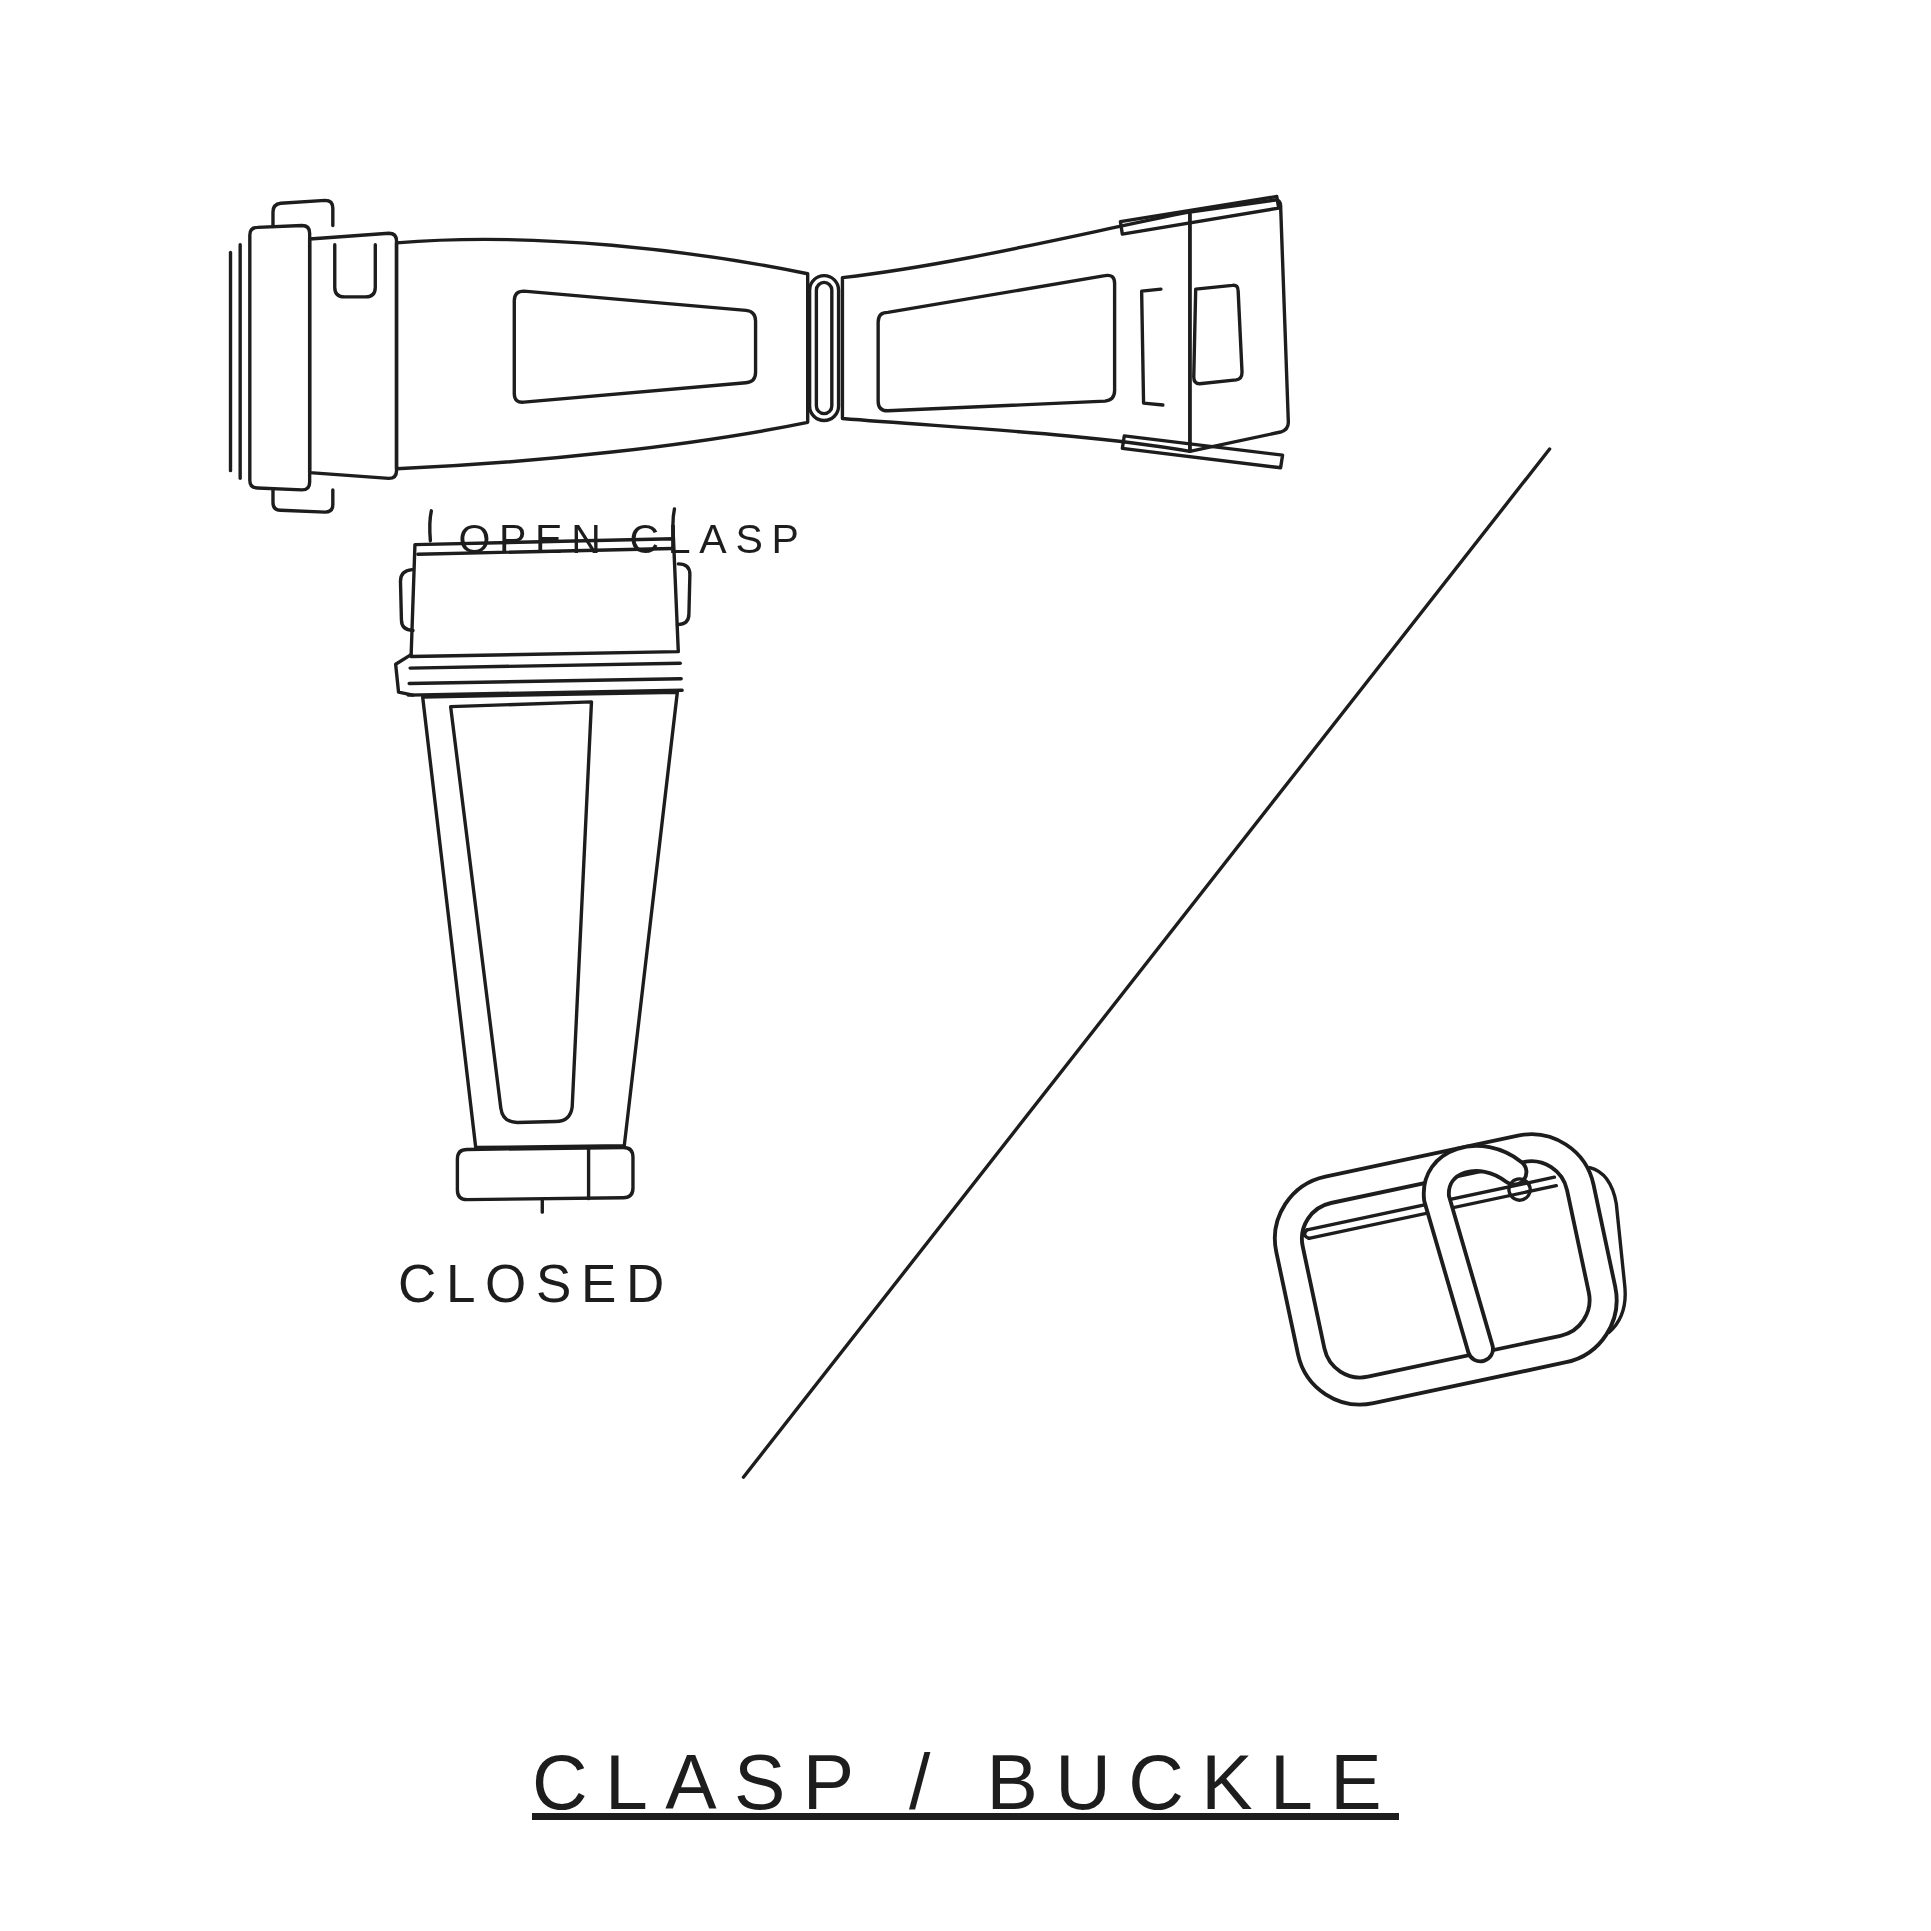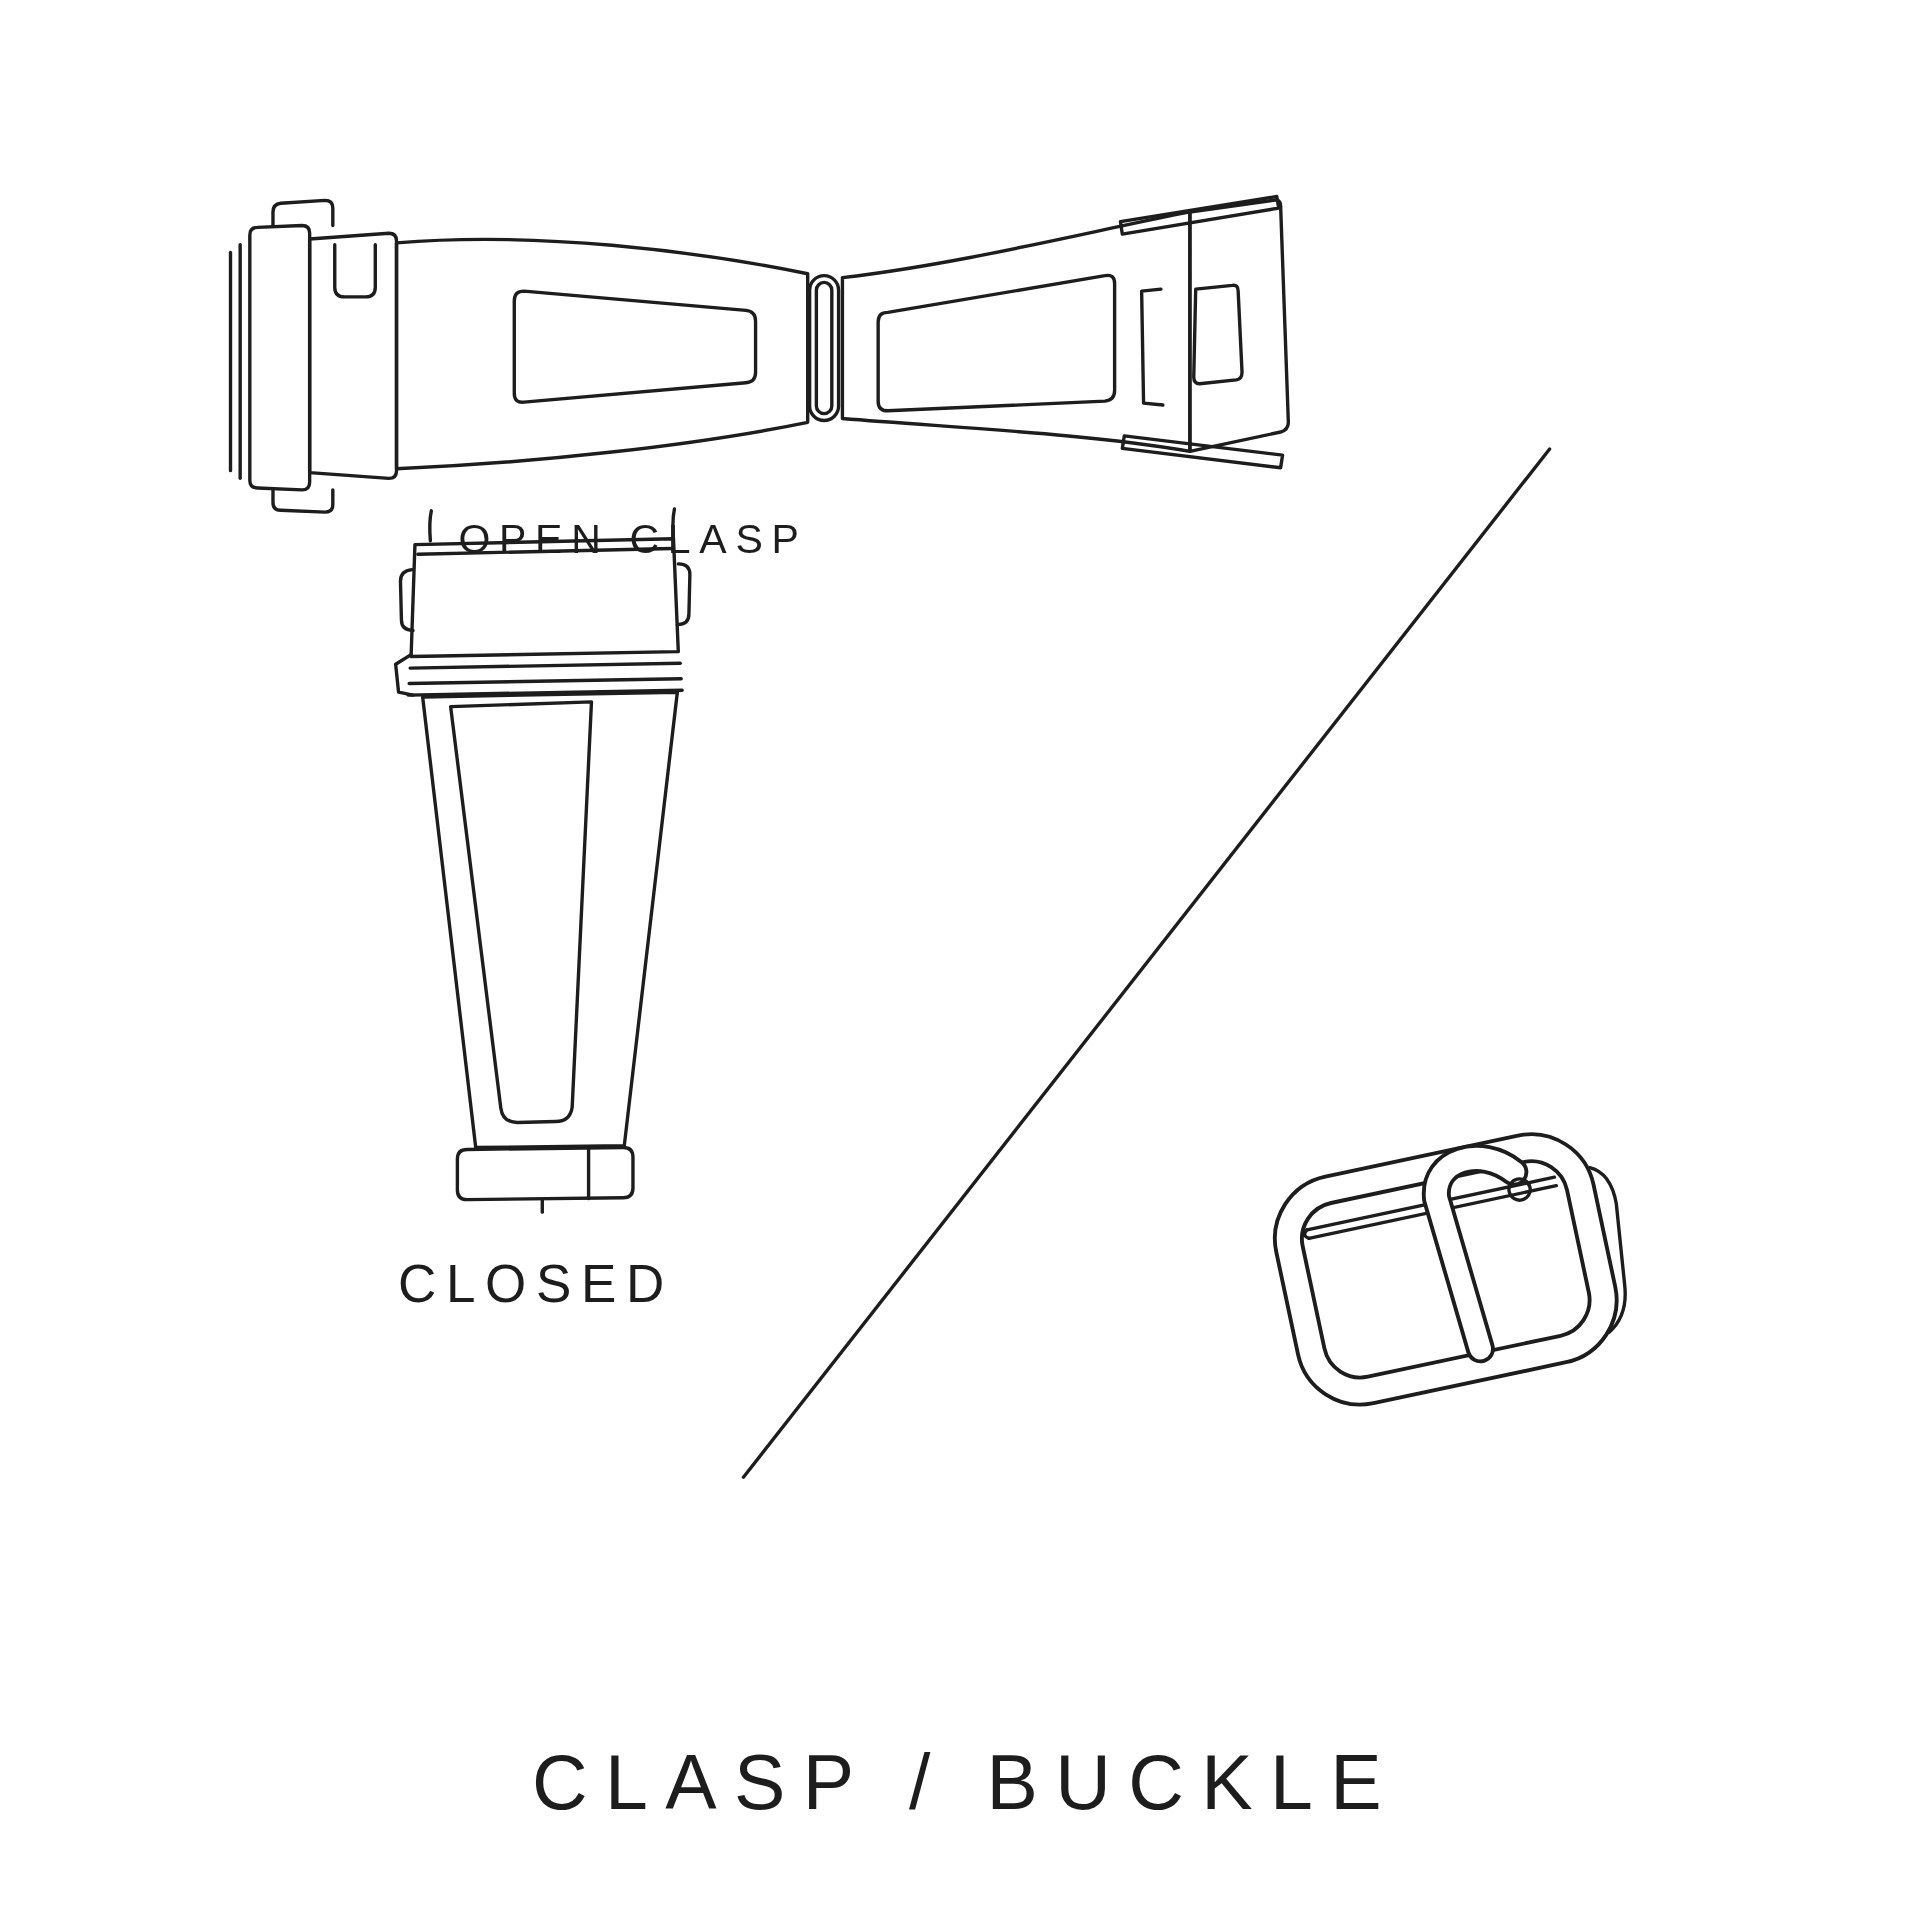--- a/index.html
+++ b/index.html
@@ -25,21 +25,21 @@
   .caption {
     position: absolute;
     color: var(--line);
     text-align: center;
     white-space: nowrap;
     font-weight: 300;
     line-height: 1;
   }
   #caption-open   { left: 150px;  top: 519px;  width: 966px; font-size: 41px; letter-spacing: 8.7px; }
   #caption-closed { left: 150px;  top: 1257px; width: 772px;  font-size: 53px; letter-spacing: 9.7px; }
-  #page-title     { left: 0;      top: 1744px; width: 1931px; font-size: 77px; letter-spacing: 17.4px; }
+  #page-title     { left: 0;      top: 1744px; width: 1931px; font-size: 77px; letter-spacing: 17.4px; text-decoration: underline; }
   #divider { position: absolute; left: 0; top: 0; }
 </style>
 </head>
 <body style="background: rgb(255, 255, 255);">
 
 <div class="canvas">
 
   <svg id="divider" width="1931" height="1931" viewBox="0 0 2000 2000">
     <line class="lineart" x1="1605" y1="465" x2="770" y2="1530" stroke-width="3"></line>
   </svg>

